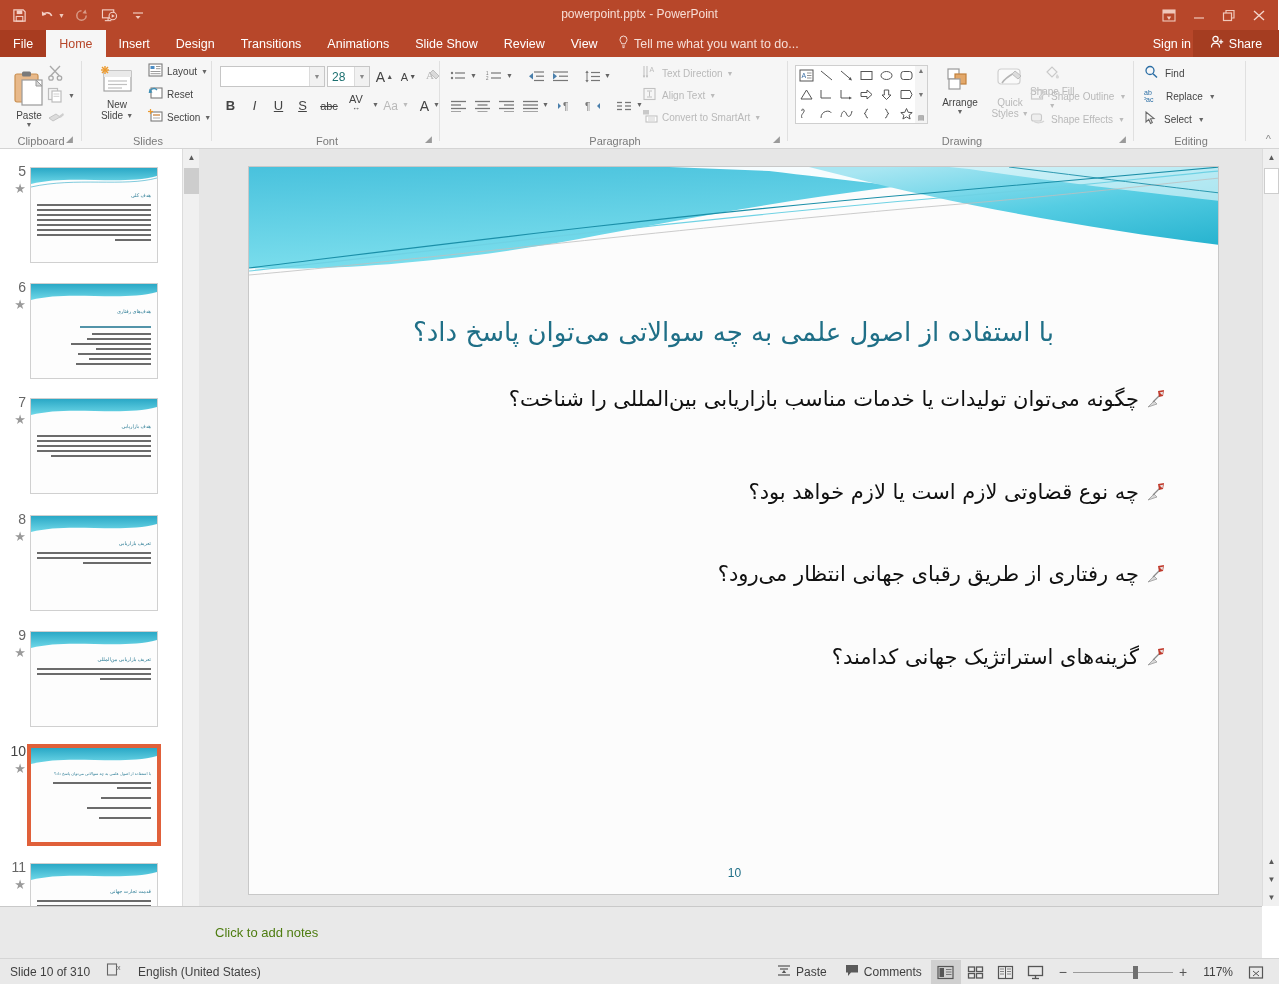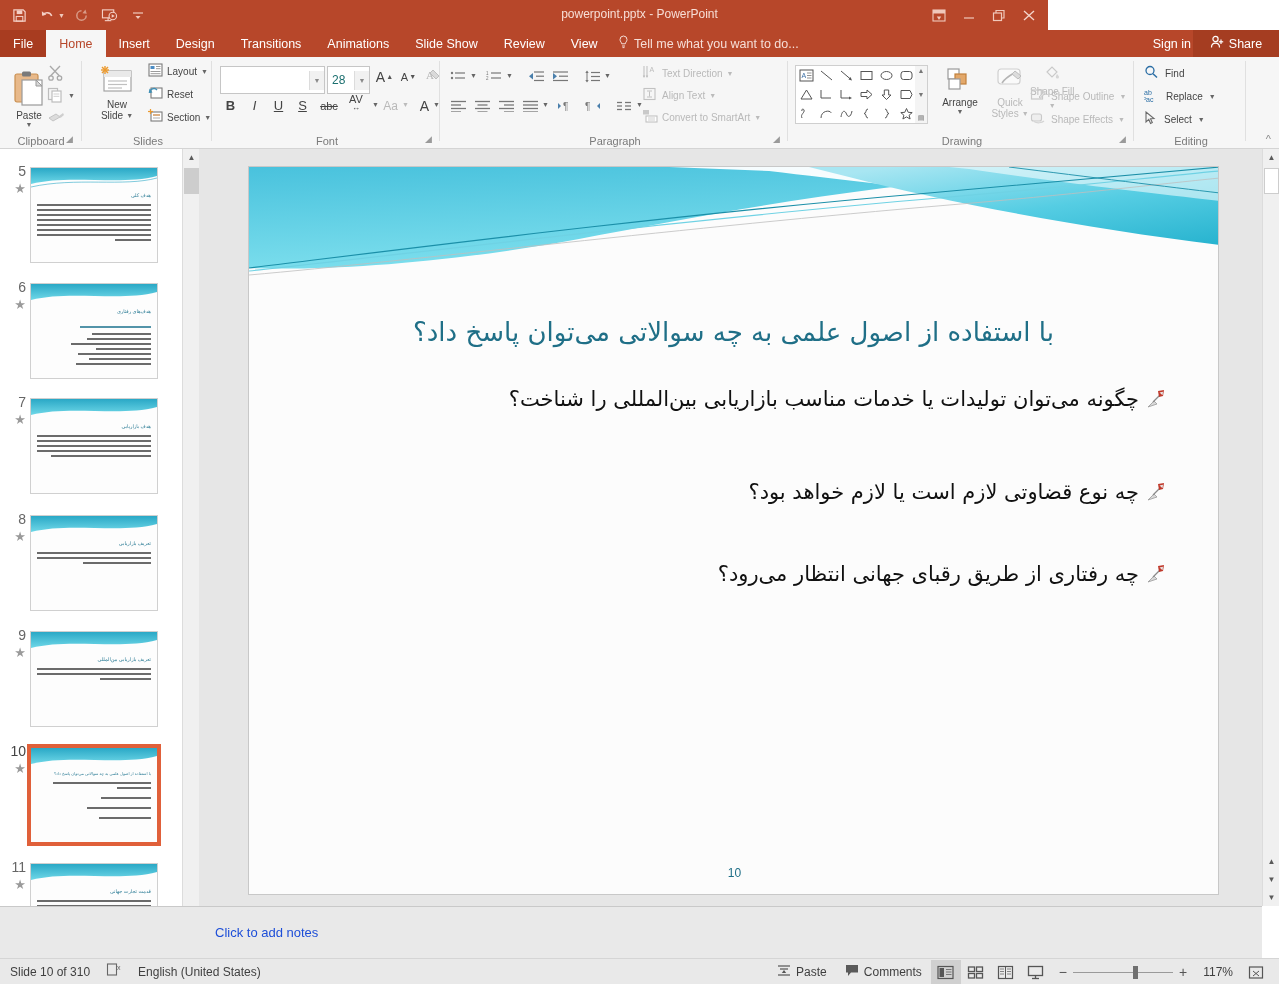--- a/index.html
+++ b/index.html
@@ -4,21 +4,21 @@
 <style>
   * { box-sizing: border-box; margin: 0; padding: 0; }
   html, body {
     width: 1279px; height: 984px;
     font-family: "Liberation Sans", sans-serif;
     background: #ffffff;
     overflow: hidden;
   }
   
   .titlebar {
-    position: absolute; top: 0; left: 0; width: 1048px; height: 30px;
+    position: absolute; top: 0; left: 0; width: 1278px; height: 30px;
     background: #b7472a;
   }
   .qat { position: absolute; top: 0; left: 6px; height: 30px; display: flex; align-items: center; gap: 2px; }
   .qat-btn {
     width: 26px; height: 26px; display: flex; align-items: center; justify-content: center;
     color: #f4cfc5;
   }
   .qat-btn svg { display: block; }
   .qat-caret { font-size: 7px; color: #f0cabd; margin-left: -4px; margin-right: 2px; }
   .win-title {
@@ -74,21 +74,21 @@
   .rbtn {
     position: absolute; display: flex; flex-direction: column; align-items: center;
     font-size: 11.5px; color: #3b3b3b;
   }
   .rlabel { font-size: 10px; color: #444; }
   .rlabel.dim { color: #b9b9b9; }
   .caret-dn { font-size: 7px; color: #666; }
   
   .fontbox {
     position: absolute; border: 1px solid #c6c6c6; background: #fff;
-    height: 28px; display: flex; align-items: center;
+    height: 21px; display: flex; align-items: center;
   }
   .fontbox .val { flex: 1; font-size: 12px; color: #1b6f6f; padding: 0 4px; }
   .fontbox .dd {
     width: 15px; height: 19px; background: #f1f1f1; border-left: 1px solid #dcdcdc;
     display: flex; align-items: center; justify-content: center; font-size: 7px; color: #8a8a8a;
   }
   .fmt-btn {
     position: absolute; width: 21px; height: 21px; display: flex; align-items: center;
     justify-content: center; font-size: 13px; color: #444;
   }
@@ -162,21 +162,21 @@
   }
   .slide-pagenum {
     position: absolute; bottom: 14px; left: 0; width: 971px; text-align: center;
     font-size: 12px; color: #1f6f87;
   }
   
   .notespane {
     position: absolute; top: 906px; left: 182px; width: 1080px; height: 52px;
     background: #e9e9e9; border-top: 1px solid #c9c9c9;
   }
-  .notes-text { position: absolute; top: 18px; left: 33px; font-size: 13px; color: #1d4ed8; }
+  .notes-text { position: absolute; top: 18px; left: 33px; font-size: 13px; color: #4d7c0f; }
   .notes-left-strip {
     position: absolute; top: 906px; left: 0; width: 182px; height: 52px; background: #e9e9e9;
     border-top: 1px solid #c9c9c9;
   }
   
   .statusbar {
     position: absolute; top: 958px; left: 0; width: 1279px; height: 26px;
     background: #e9e9e9; border-top: 1px solid #d5d5d5;
   }
   .sb-left { position: absolute; left: 10px; top: 0; height: 26px; display: flex; align-items: center; gap: 16px; }
@@ -1058,20 +1058,31 @@
         <span class="bullet-icon">
           <svg width="22" height="22" viewBox="0 0 22 22">
             <path d="M3 19 L9 13 L12 16 Z" fill="#d9d9d9" stroke="#9a9a9a" stroke-width="0.8"></path>
             <path d="M8 14 L17 5" stroke="#8a8a8a" stroke-width="1.3"></path>
             <path d="M13 3 L19 2 L18 8 L14 9 Z" fill="#c0392b"></path>
             <path d="M14.5 4.5 L18 3.8 L17.5 7.2 Z" fill="#e8e8e8"></path>
           </svg>
         </span>
         <span class="bullet-text">چه رفتاری از طریق رقبای جهانی انتظار می‌رود؟</span>
       </div>
+      <div class="bullet">
+        <span class="bullet-icon">
+          <svg width="22" height="22" viewBox="0 0 22 22">
+            <path d="M3 19 L9 13 L12 16 Z" fill="#d9d9d9" stroke="#9a9a9a" stroke-width="0.8"></path>
+            <path d="M8 14 L17 5" stroke="#8a8a8a" stroke-width="1.3"></path>
+            <path d="M13 3 L19 2 L18 8 L14 9 Z" fill="#c0392b"></path>
+            <path d="M14.5 4.5 L18 3.8 L17.5 7.2 Z" fill="#e8e8e8"></path>
+          </svg>
+        </span>
+        <span class="bullet-text">گزینه‌های استراتژیک جهانی کدامند؟</span>
+      </div>
     </div>
 
     <div class="slide-pagenum">10</div>
   </div>
 </div>
 
 <div class="right-rail">
   <div class="vsb-btn">▲</div>
   <div class="vsb-thumb" style="top:19px; height:26px; background:#ffffff; border:1px solid #cdcdcd;"></div>
   <div class="vsb-btn" style="position:absolute; bottom:36px;">▲</div>

